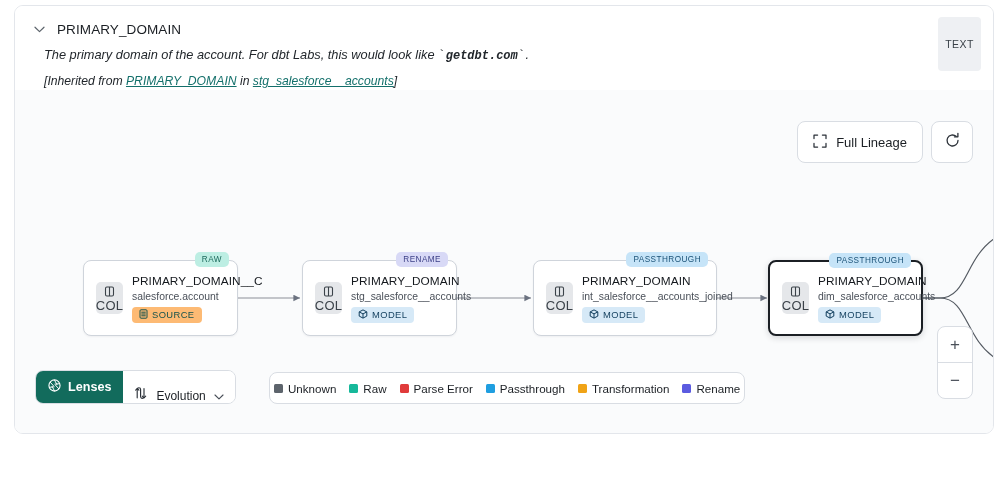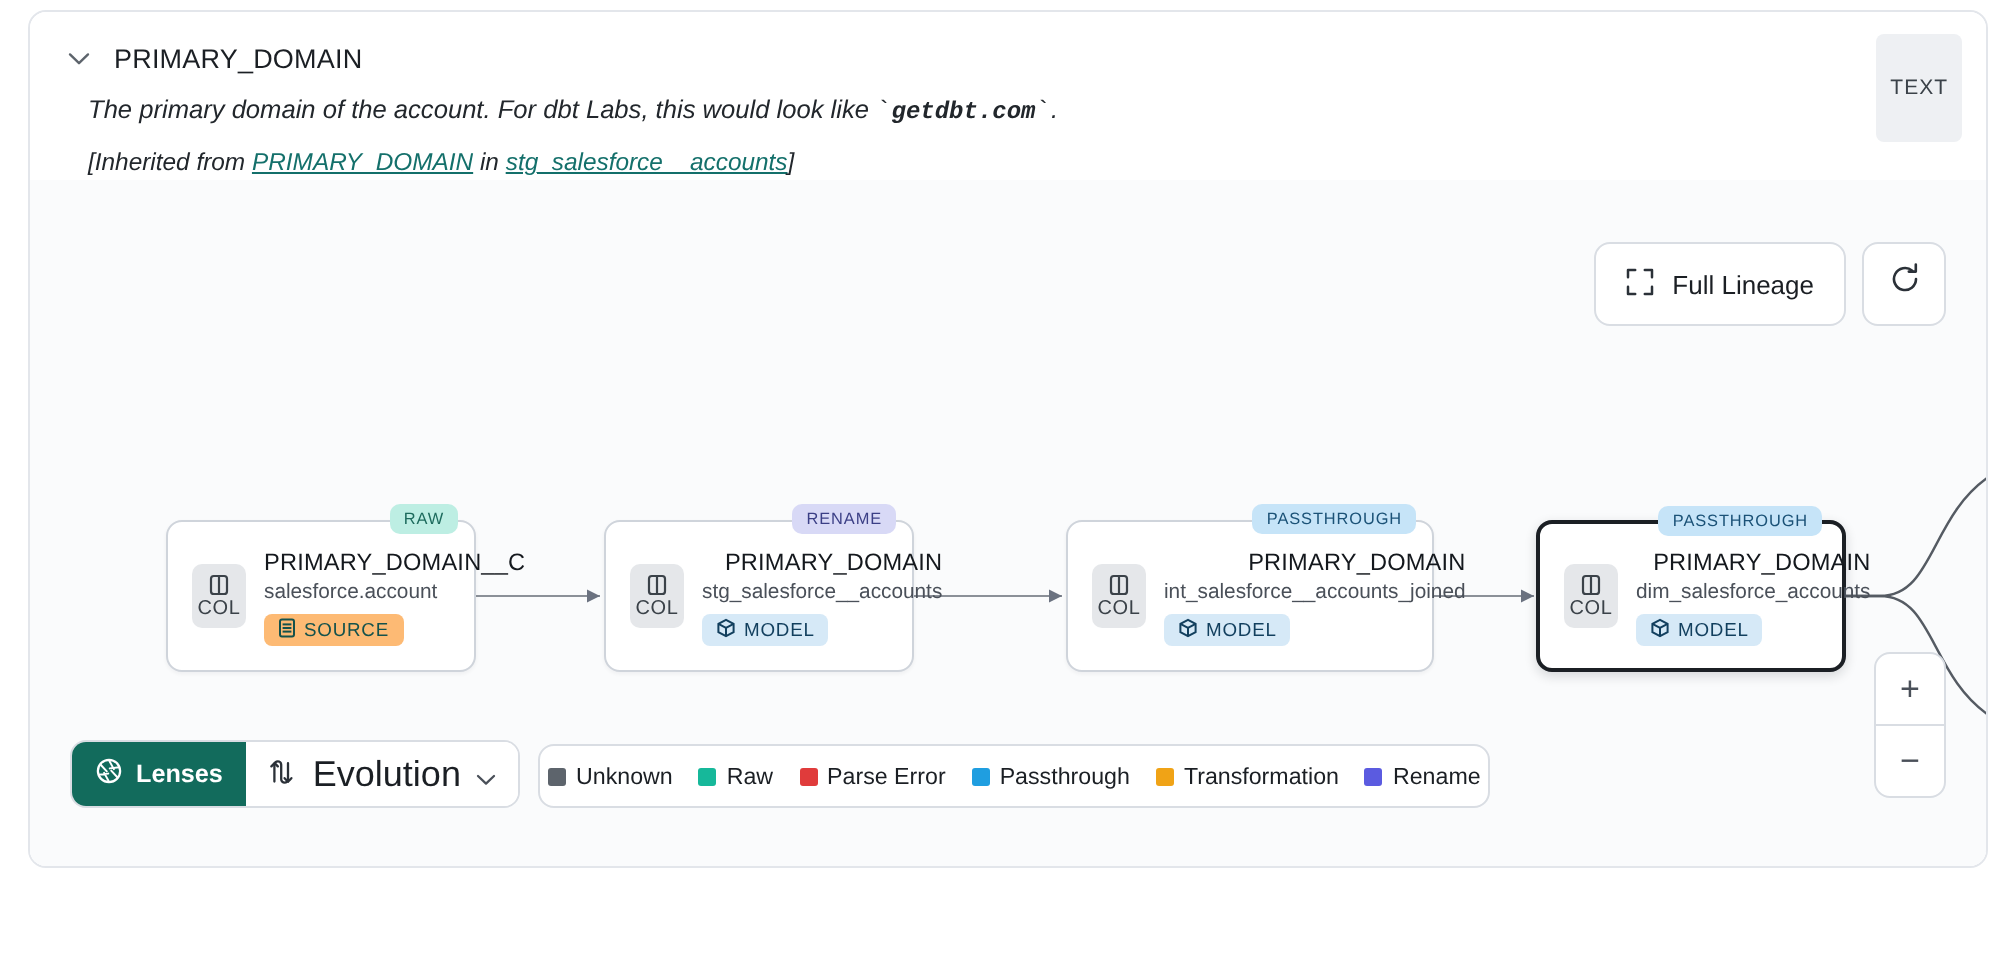--- a/index.html
+++ b/index.html
@@ -103,23 +103,23 @@
     background:#fff;border:1px solid #cfd4db;border-radius:8px;
     box-sizing:border-box;display:flex;align-items:center;
     box-shadow:0 1px 2px rgba(18,22,30,.05);
   }
   .node.sel{border:2px solid #1b1f24;box-shadow:0 2px 6px rgba(18,22,30,.16);}
   .colbadge{
     width:27px;height:32px;margin-left:12px;flex:0 0 auto;
     background:#e5e7ea;border-radius:5px;
     display:flex;flex-direction:column;align-items:center;justify-content:center;gap:1px;
   }
-  .colbadge span{font-size:10px;color:#3b4249;letter-spacing:.3px;line-height:1;}
+  .colbadge span{font-size:13px;color:#3b4249;letter-spacing:.3px;line-height:1;}
   .nbody{margin-left:9px;display:flex;flex-direction:column;gap:3px;}
-  .nname{font-size:11.8px;color:#14181d;letter-spacing:.1px;white-space:nowrap;text-align:right;}
+  .nname{font-size:11.8px;color:#14181d;letter-spacing:.1px;white-space:nowrap;}
   .npath{font-size:10.4px;color:#4a5059;white-space:nowrap;}
   .ntype{
     margin-top:2px;display:inline-flex;align-items:center;gap:4px;
     align-self:flex-start;padding:2px 7px;border-radius:4px;
     font-size:9.4px;letter-spacing:.4px;
   }
   .ntype.source{background:#fdba74;color:#14524c;}
   .ntype.model{background:#d6e9f7;color:#123f5e;}
   .tag{
     position:absolute;top:-9px;
@@ -134,22 +134,22 @@
   .lenses-grp{
     position:absolute;left:20px;bottom:29px;
     display:flex;border-radius:8px;overflow:hidden;
     border:1px solid #d9dde3;background:#fff;height:32px;
   }
   .lenses{
     background:#126b5c;color:#fff;display:flex;align-items:center;gap:7px;
     padding:0 12px;font-size:12.6px;font-weight:bold;cursor:pointer;
   }
   .evolution{
-    display:flex;align-items:center;gap:8px;padding:0 11px;
-    font-size:18px;color:#1b1f24;cursor:pointer;background:#fff;
+    display:flex;align-items:flex-end;gap:8px;padding:0 11px;
+    font-size:12px;color:#1b1f24;cursor:pointer;background:#fff;
   }
   .legend{
     position:absolute;left:254px;bottom:29px;height:32px;
     display:flex;align-items:center;gap:13px;padding:0 4px;
     background:#fff;border:1px solid #d9dde3;border-radius:8px;
     box-sizing:border-box;
   }
   .lg{display:flex;align-items:center;gap:5px;font-size:11.6px;color:#1b1f24;white-space:nowrap;}
   .sw{width:9px;height:9px;border-radius:1.5px;display:block;}
   svg.edges{position:absolute;left:0;top:0;width:100%;height:100%;z-index:1;}

